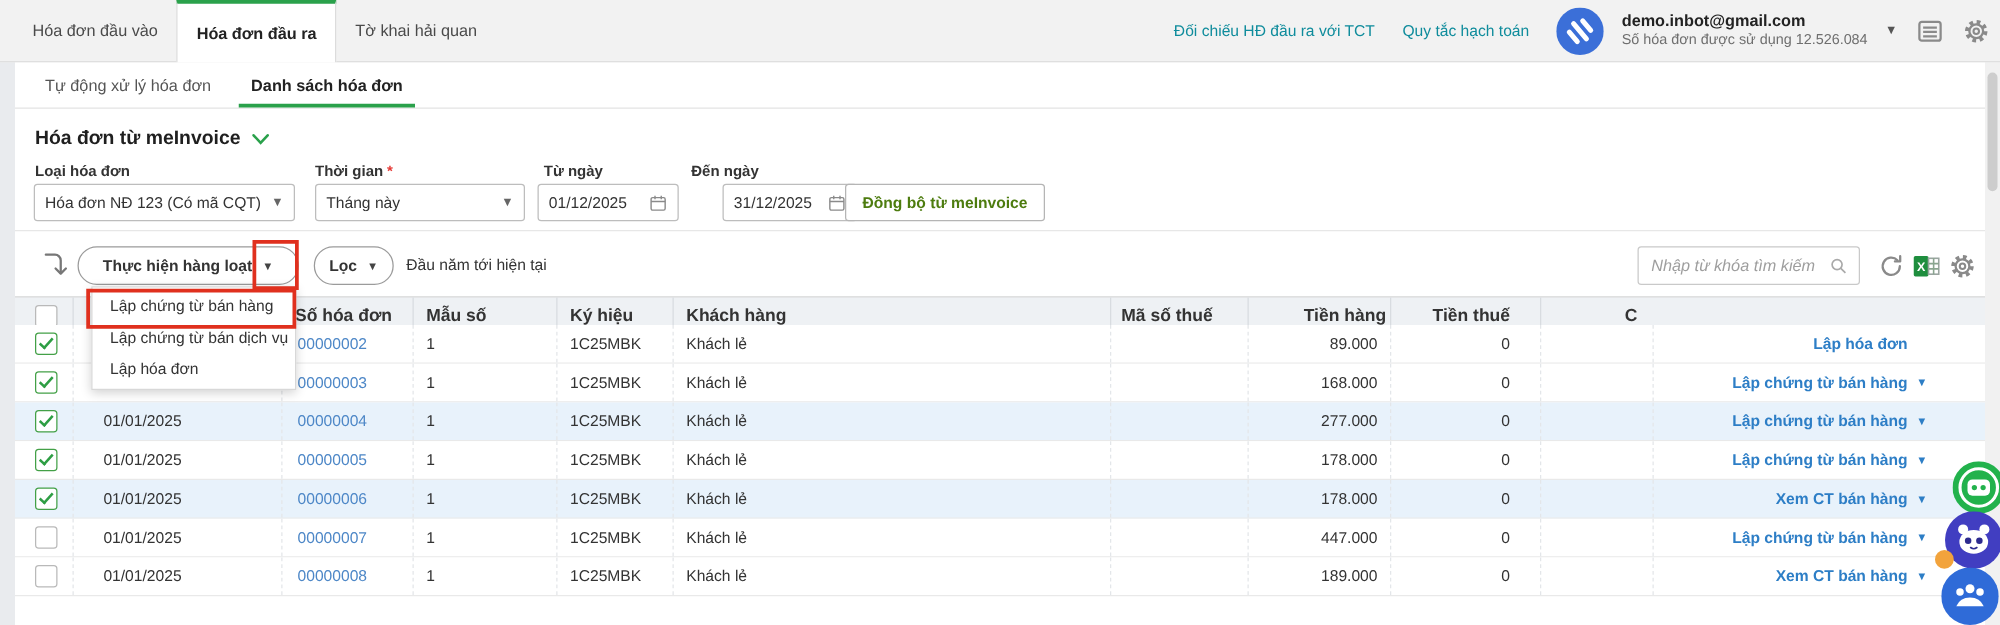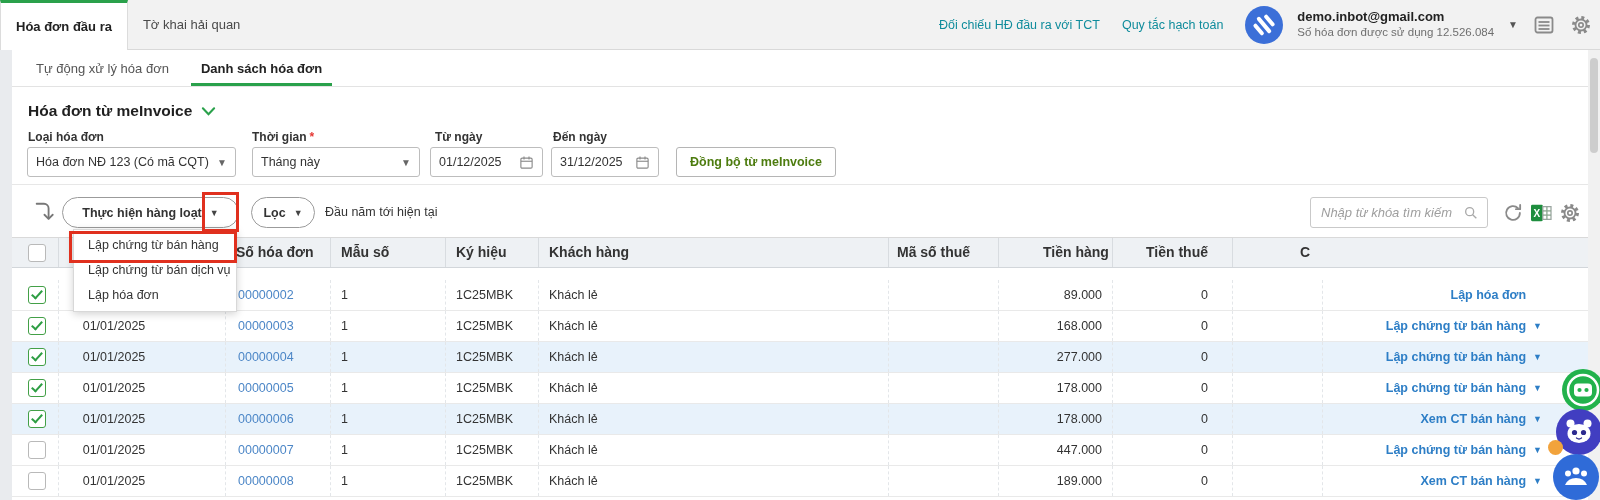--- a/index.html
+++ b/index.html
@@ -55,21 +55,21 @@
           border:1px solid #c9c9c9;border-radius:3px;background:#fff;display:flex;align-items:center;padding:0 8px;}
   .search input{border:none;outline:none;flex:1;font-family:inherit;font-size:13px;font-style:italic;color:#444;min-width:0;background:transparent;}
   .search input::placeholder{color:#9e9e9e;}
   .tool-icon{position:absolute;top:202px;color:#8a8a8a;cursor:pointer;}
 
   
   .thead{position:absolute;left:12px;top:237px;width:1576px;height:31px;background:#eef1f4;display:flex;
          border-top:1px solid #d9d9d9;border-bottom:1px solid #d2d6da;box-sizing:border-box;}
   .th{box-sizing:border-box;font-weight:bold;font-size:14px;color:#333;line-height:29px;white-space:nowrap;overflow:hidden;}
   .th + .th{border-left:1px solid #d8dce0;}
-  .tbody{position:absolute;left:12px;top:280px;width:1576px;}
+  .tbody{position:absolute;left:12px;top:260px;width:1576px;}
   .trow{display:flex;height:31px;border-bottom:1px solid #e9e9e9;background:#fff;box-sizing:border-box;}
   .trow.hl{background:#e8f2fb;}
   .cell{box-sizing:border-box;line-height:30px;font-size:12.5px;color:#333;white-space:nowrap;overflow:hidden;}
   .cell + .cell{border-left:1px dashed #e3e6e9;}
 
   .c-cb{width:46px;display:flex;align-items:center;padding-left:16px;}
   .c-date{width:167px;text-align:center;padding-right:56px;}
   .c-inv{width:105px;padding-left:12px;}
   .c-form{width:115px;padding-left:10px;}
   .c-ser{width:93px;padding-left:10px;}
@@ -99,20 +99,23 @@
   .bubble{position:absolute;border-radius:50%;z-index:8;cursor:pointer;}
   .scrollbar{position:absolute;left:1588px;top:50px;width:12px;height:450px;background:#f1f1f1;z-index:4;}
   .scroll-thumb{position:absolute;left:2px;top:8px;width:8px;height:95px;background:#cdcdcd;border-radius:4px;cursor:pointer;}
 </style>
 </head>
 <body>
 
 <div id="app">
 
   <div class="topbar">
+    <div class="tab first">
+        <span>Hóa đơn đầu vào</span>
+      </div>
     <div class="tab active">
         <span>Hóa đơn đầu ra</span>
       </div>
     <div class="tab">
         <span>Tờ khai hải quan</span>
       </div>
 
     <div class="top-right">
       <a class="teal-link r1">Đối chiếu HĐ đầu ra với TCT</a>
       <a class="teal-link">Quy tắc hạch toán</a>
@@ -182,21 +185,21 @@
   </div>
   <div class="field" style="left:430px;width:113px">
     <span class="val">01/12/2025</span>
     <svg width="15" height="15" viewBox="0 0 24 24" fill="none" stroke="#8a8a8a" stroke-width="1.8">
       <rect x="3" y="5" width="18" height="16" rx="2"></rect>
         <line x1="8" y1="2.5" x2="8" y2="7"></line>
         <line x1="16" y1="2.5" x2="16" y2="7"></line>
         <line x1="3" y1="10" x2="21" y2="10"></line>
     </svg>
   </div>
-  <div class="field" style="left:551px;width:108px">
+  <div class="field" style="left:578px;width:108px">
     <span class="val">31/12/2025</span>
     <svg width="15" height="15" viewBox="0 0 24 24" fill="none" stroke="#8a8a8a" stroke-width="1.8">
       <rect x="3" y="5" width="18" height="16" rx="2"></rect>
         <line x1="8" y1="2.5" x2="8" y2="7"></line>
         <line x1="16" y1="2.5" x2="16" y2="7"></line>
         <line x1="3" y1="10" x2="21" y2="10"></line>
     </svg>
   </div>
   <div class="btn" style="left:676px;width:160px">
       <span>Đồng bộ từ meInvoice</span>

